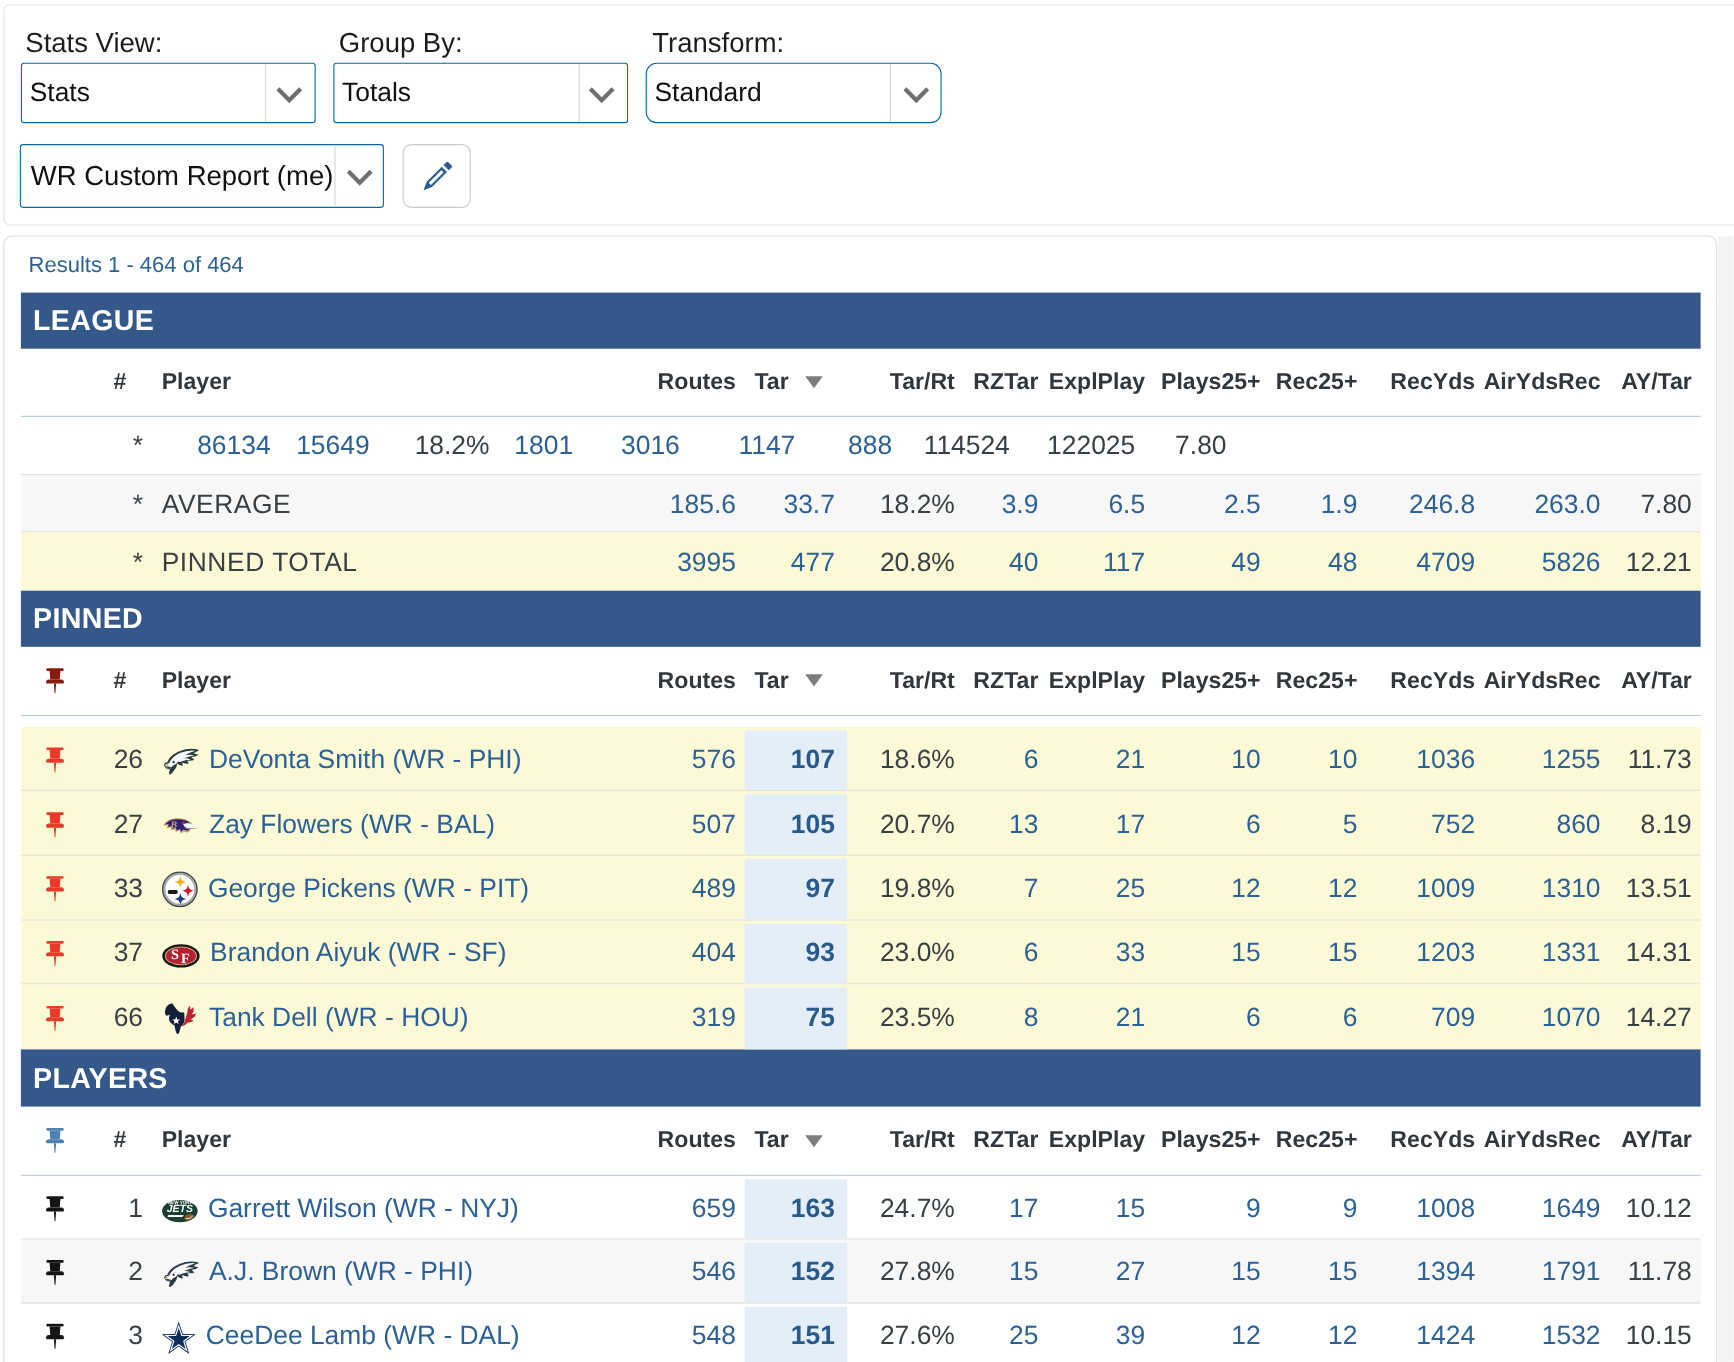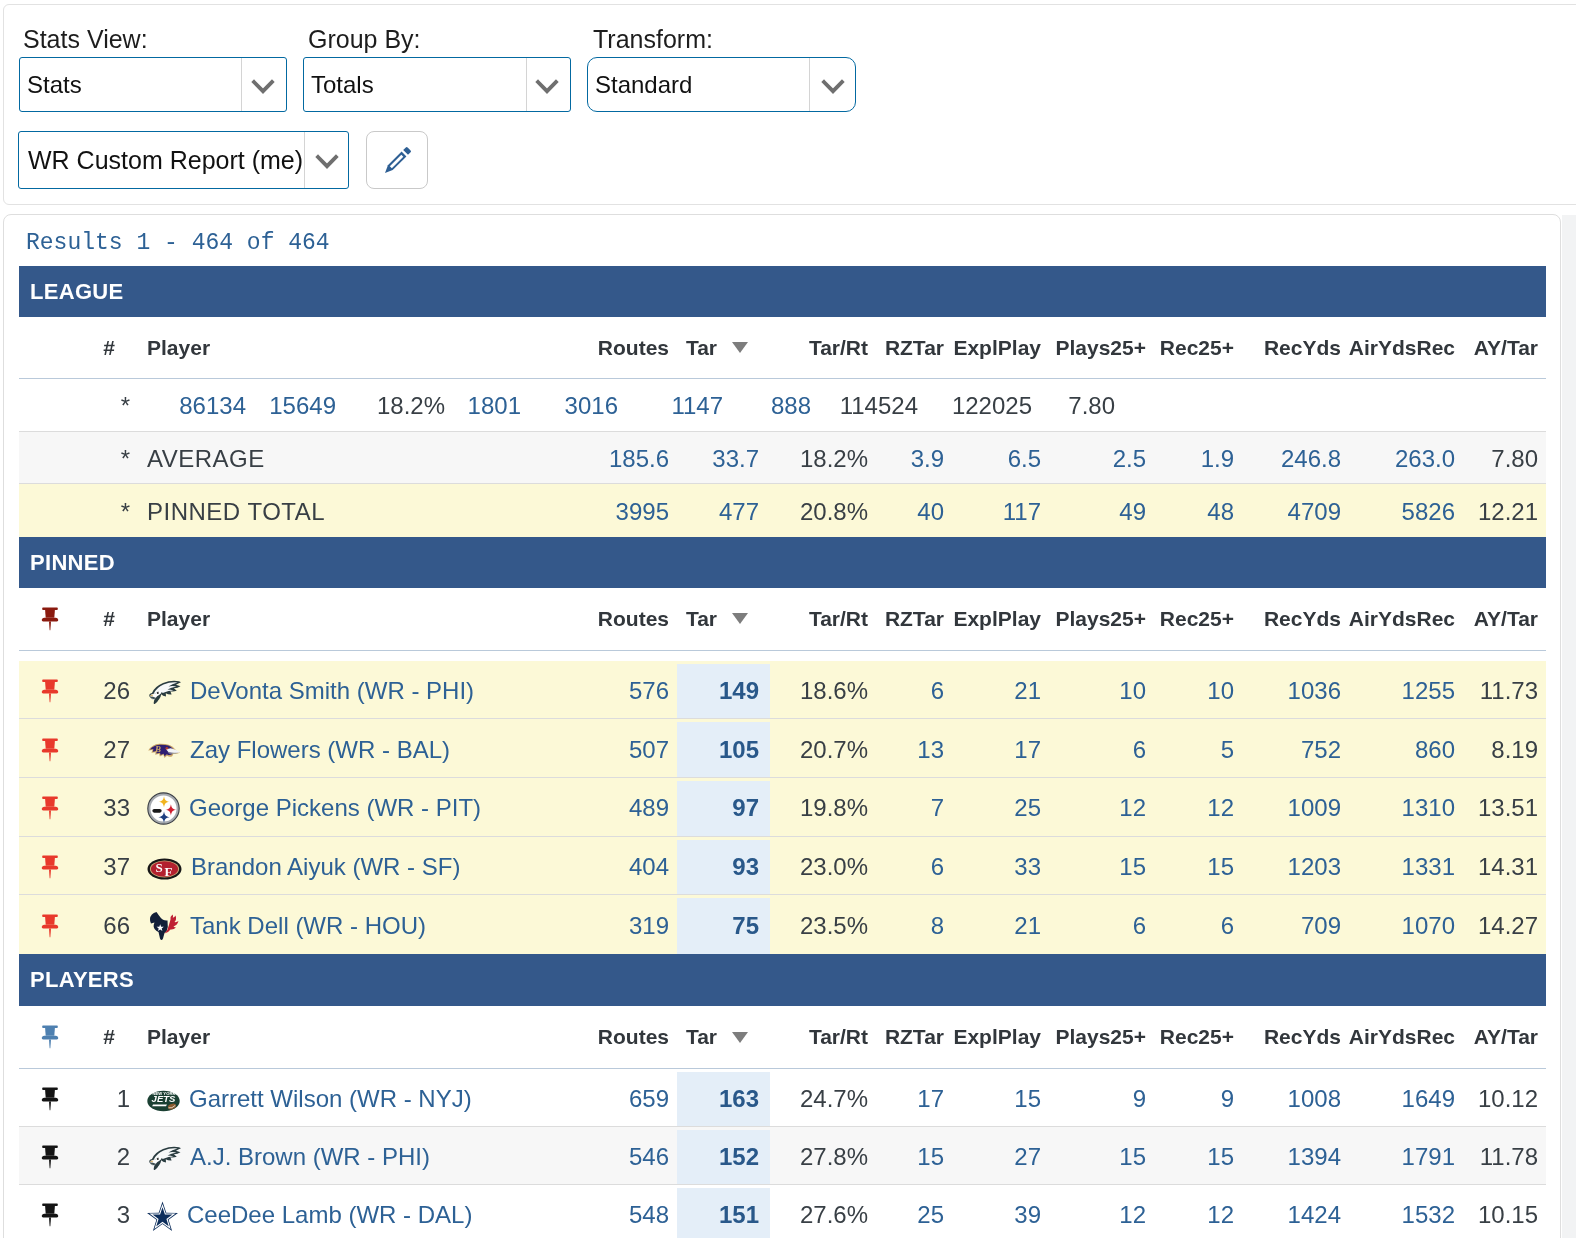--- a/index.html
+++ b/index.html
@@ -10,23 +10,23 @@
  background:#fff;border:1px solid #dedede;border-radius:8px;}
 .graystrip{position:absolute;left:1562px;top:215px;width:14px;height:1023px;background:#f2f3f4;}
 .lbl{position:absolute;font-size:25px;color:#1d1d1d;}
 .sel{position:absolute;height:55px;background:#fff;border:1px solid #0369a1;border-radius:3px;}
 .sel .tx{position:absolute;left:7px;top:0;height:100%;display:flex;align-items:center;
  font-size:24px;color:#111;white-space:nowrap;}
 .sel .dv{position:absolute;top:0;width:1px;height:100%;background:#d4d4d4;}
 .sel svg{position:absolute;top:50%;margin-top:-6px;}
 .btn{position:absolute;width:62px;height:58px;border:1px solid #c9c9c9;border-radius:8px;
  background:#fff;display:flex;align-items:center;justify-content:center;}
-.results{position:absolute;left:26px;top:230px;font-size:23px;color:#2d6195;font-family:Liberation Mono, monospace;}
+.results{position:absolute;left:26px;top:230px;font-size:20px;color:#2d6195;}
 #tbl{position:absolute;left:19px;top:266px;width:1527px;}
-.band{height:51px;background:#34588a;color:#fff;font-weight:bold;font-size:22px;
+.band{height:51px;background:#34588a;color:#fff;font-weight:bold;font-size:26px;
  line-height:51px;padding-left:11px;letter-spacing:0.3px;}
 .row{display:flex;align-items:center;width:100%;}
 .hrow{height:62px;border-bottom:1px solid #b9c9da;font-weight:bold;color:#32373c;font-size:21px;}
 .drow{font-size:24px;color:#383f45;border-bottom:1px solid #dcdcdc;padding-top:3px;}
 .cell{height:100%;display:flex;align-items:center;}
 .rt{justify-content:flex-end;}
 .ct{justify-content:center;}
 .c1{width:62px;justify-content:center;}
 .c2{width:56px;padding-right:7px;}
 .c3{width:423px;padding-left:10px;}
@@ -197,21 +197,21 @@
 <path fill="#2a3c40" d="M2.5 17.5 Q1.5 14.5 5 14 Q7.5 7.5 16 4 Q24 0.8 32 2.2 L34 3.2 Q31 4.2 29 5.8 L33.5 7.2 Q30.5 9.3 26.8 9.2 L29.8 11.8 Q26.2 13 23.4 12.3 L24.6 15.4 Q21 15.6 18.8 14.2 L19 17.4 Q15.8 17 14.2 15.2 Q13.8 18.8 11.8 20.6 Q10.2 23.8 7.8 25 Q6.2 25.6 6.8 23 L7.4 20.4 Q4.6 21 2.5 17.5 Z"></path>
 <path fill="#f7f9f9" d="M6.8 14.6 Q9.5 8.8 16.5 5.6 Q23.5 2.6 30.5 3.4 Q25 5 21.5 7.4 Q26 6.6 29.5 7.6 Q24 8.8 20.5 10.4 Q24 10.4 26.5 11.6 Q21 11.8 17.8 13.2 Q15.2 14.6 13.8 12.8 Q12.4 10.8 10.2 13.2 Q8.2 15.4 6.8 14.6 Z"></path>
 <path fill="#fdfdfd" d="M3.4 17.4 Q3 15.6 5.6 15.1 Q9.2 14.4 11.2 12.4 Q13.2 10.6 14.3 12.6 Q15 14.6 12.4 15.8 Q9.8 16.8 8.4 19.4 Q6.8 21.6 4.8 19.9 Q3.7 18.9 3.4 17.4 Z"></path>
 <path fill="#2a3c40" d="M3.2 17.8 Q5.4 17.2 6.8 17.9 Q9.2 19.2 11.4 18.8 L12.6 20 Q10.4 21 8.2 19.6 Q5.2 21.2 3.2 17.8 Z" opacity="0.9"></path>
 <circle cx="10.8" cy="13.9" r="1" fill="#222"></circle>
 <path d="M2.8 16.2 L6.4 15.4 L5.2 17.6 Z" fill="#d9b36a"></path>
 </svg>
         <span class="pname bl">DeVonta Smith (WR - PHI)</span>
       </div>
       <div class="cell c4 rt bl">576</div>
-      <div class="cell c5 rt tarb tarhl">149</div>
+      <div class="cell c5 rt tarb tarhl">107</div>
       <div class="cell c6 rt dk">18.6%</div>
       <div class="cell c7 rt bl">6</div>
       <div class="cell c8 rt bl">21</div>
       <div class="cell c9 rt bl">10</div>
       <div class="cell c10 rt bl">10</div>
       <div class="cell c11 rt bl">1036</div>
       <div class="cell c12 rt bl">1255</div>
       <div class="cell c13 rt dk">11.73</div>
     </div>
 <div class="row drow ylw" style="height:58.7px;">

